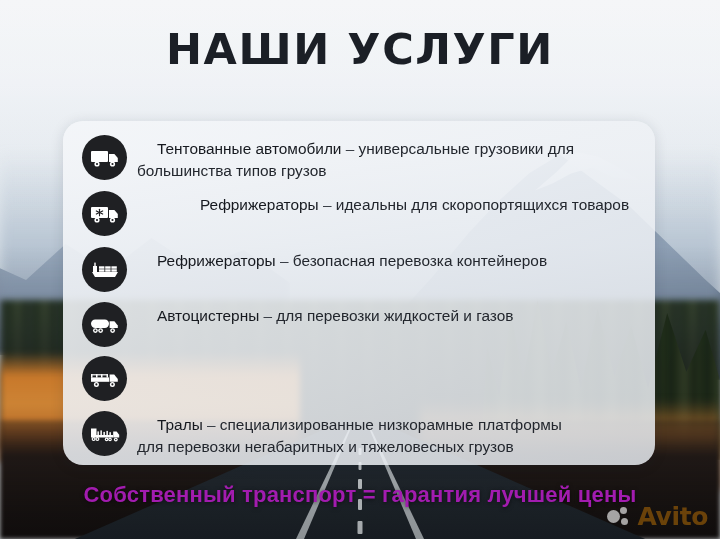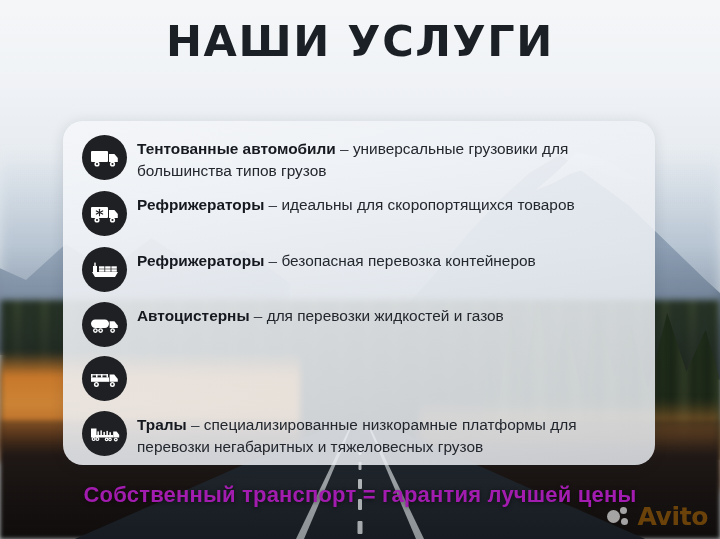--- a/index.html
+++ b/index.html
@@ -99,21 +99,21 @@
     position:absolute;left:50%;transform:translateX(-50%);
     background:#e4e9ec;border-radius:1px;opacity:.9;filter:blur(.4px);
   }
   .veil{
     position:absolute;inset:0;
     background:linear-gradient(180deg,rgba(255,255,255,.22) 0%,rgba(255,255,255,.05) 22%,rgba(0,0,0,0) 45%,rgba(0,0,0,.10) 80%,rgba(0,0,0,.22) 100%);
   }
 
   
   .title{
-    position:absolute;left:0;right:0;top:20px;text-align:center;
+    position:absolute;left:0;right:0;top:28px;text-align:center;
     font-size:43px;font-weight:700;letter-spacing:1.6px;
     color:#1b1f26;line-height:1;
     font-family:"DejaVu Sans","Liberation Sans",sans-serif;
   }
   .subtitle{
     position:absolute;left:0;right:0;top:84px;text-align:center;
     font-size:20px;font-weight:700;color:#161a20;letter-spacing:.1px;
   }
 
   
@@ -124,37 +124,37 @@
     box-shadow:0 2px 14px rgba(20,30,45,.13);
     overflow:hidden;
   }
   .list{position:absolute;inset:0;padding:10px 0 0 0;}
   .row{
     display:flex;align-items:flex-start;
     padding:0 16px 0 19px;
     min-height:46px;
   }
   .row.r1{margin-top:4px;}
-  .row.r2{margin-top:10px;}
+  .row.r2{margin-top:10px;gap:43px;}
   .row.r3{margin-top:10px;}
   .row.r4{margin-top:9px;text-align:right;}
   .row.r5{margin-top:8px;}
   .row.r6{margin-top:9px;}
   .badge{
     flex:0 0 auto;width:45px;height:45px;border-radius:50%;
     background:#1f2023;display:flex;align-items:center;justify-content:center;
     margin-right:10px;
   }
   .badge svg{display:block;}
   .txt{
     padding-top:3px;
     font-size:15.4px;line-height:21.5px;color:#23272e;
     max-width:455px;
   }
-  .txt b{font-weight:700;color:#16191f;}
+  .txt b{font-weight:400;color:#16191f;margin-left:20px;}
   .txt .dash-sep{color:#3a3f47;}
 
   
   .footer{
     position:absolute;left:0;right:0;top:482px;text-align:center;
     font-size:22px;font-weight:700;color:#a21caf;letter-spacing:.2px;
     text-shadow:0 1px 4px rgba(0,0,0,.55);
   }
 
   

